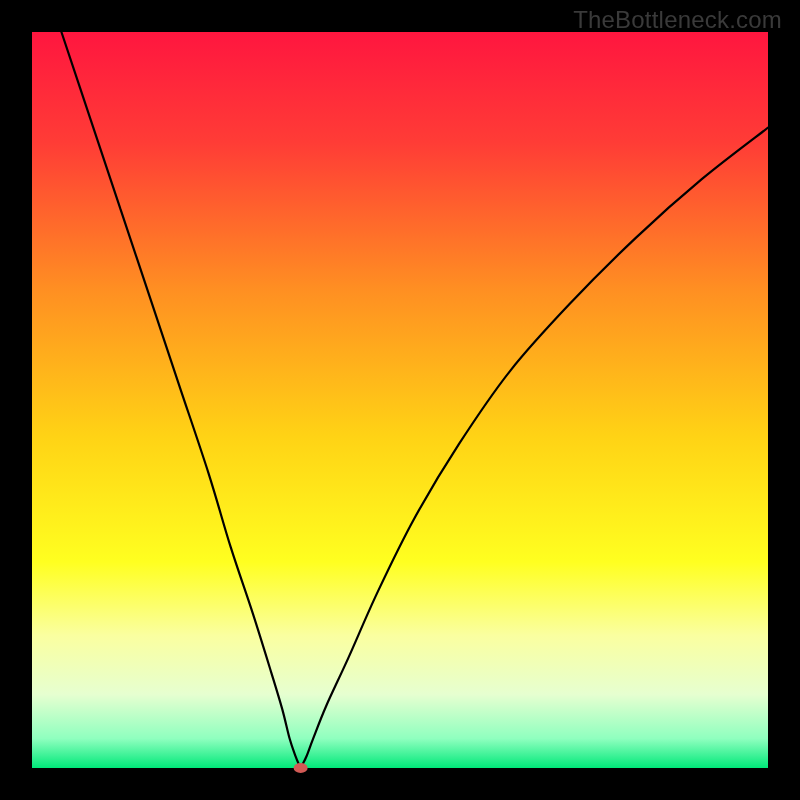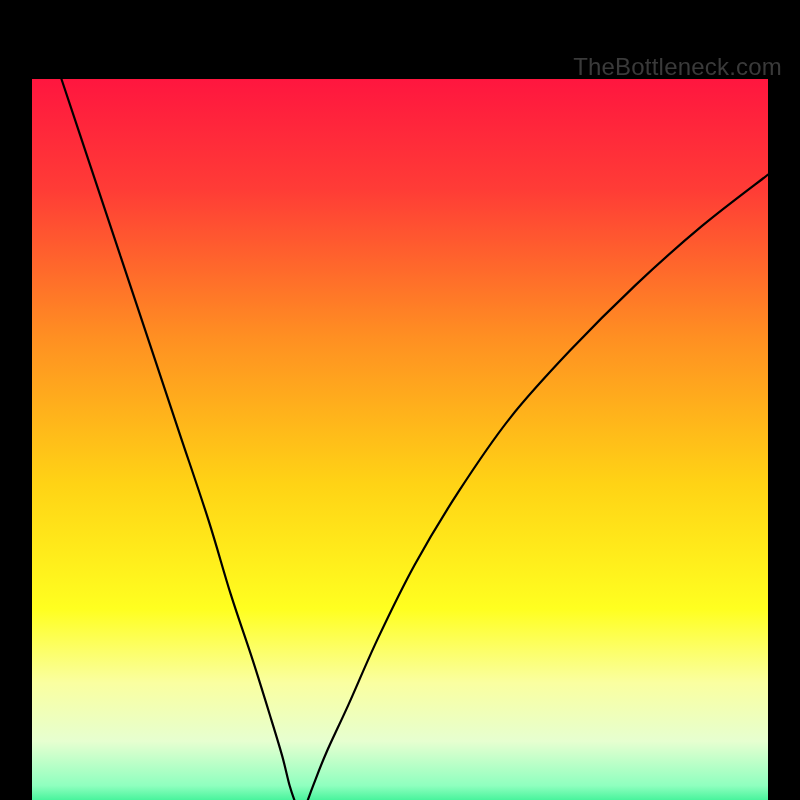--- a/index.html
+++ b/index.html
@@ -11,21 +11,20 @@
     overflow: hidden;
     font-family: Arial, Helvetica, sans-serif;
   }
   .frame {
     position: absolute;
     left: 0;
     top: 0;
     width: 800px;
     height: 676px;
     box-sizing: border-box;
-    margin-top: 47px;
   }
   .watermark {
     position: absolute;
     top: 6px;
     right: 18px;
     color: #3a3a3a;
     font-size: 24px;
     font-weight: 500;
     letter-spacing: 0.2px;
   }

